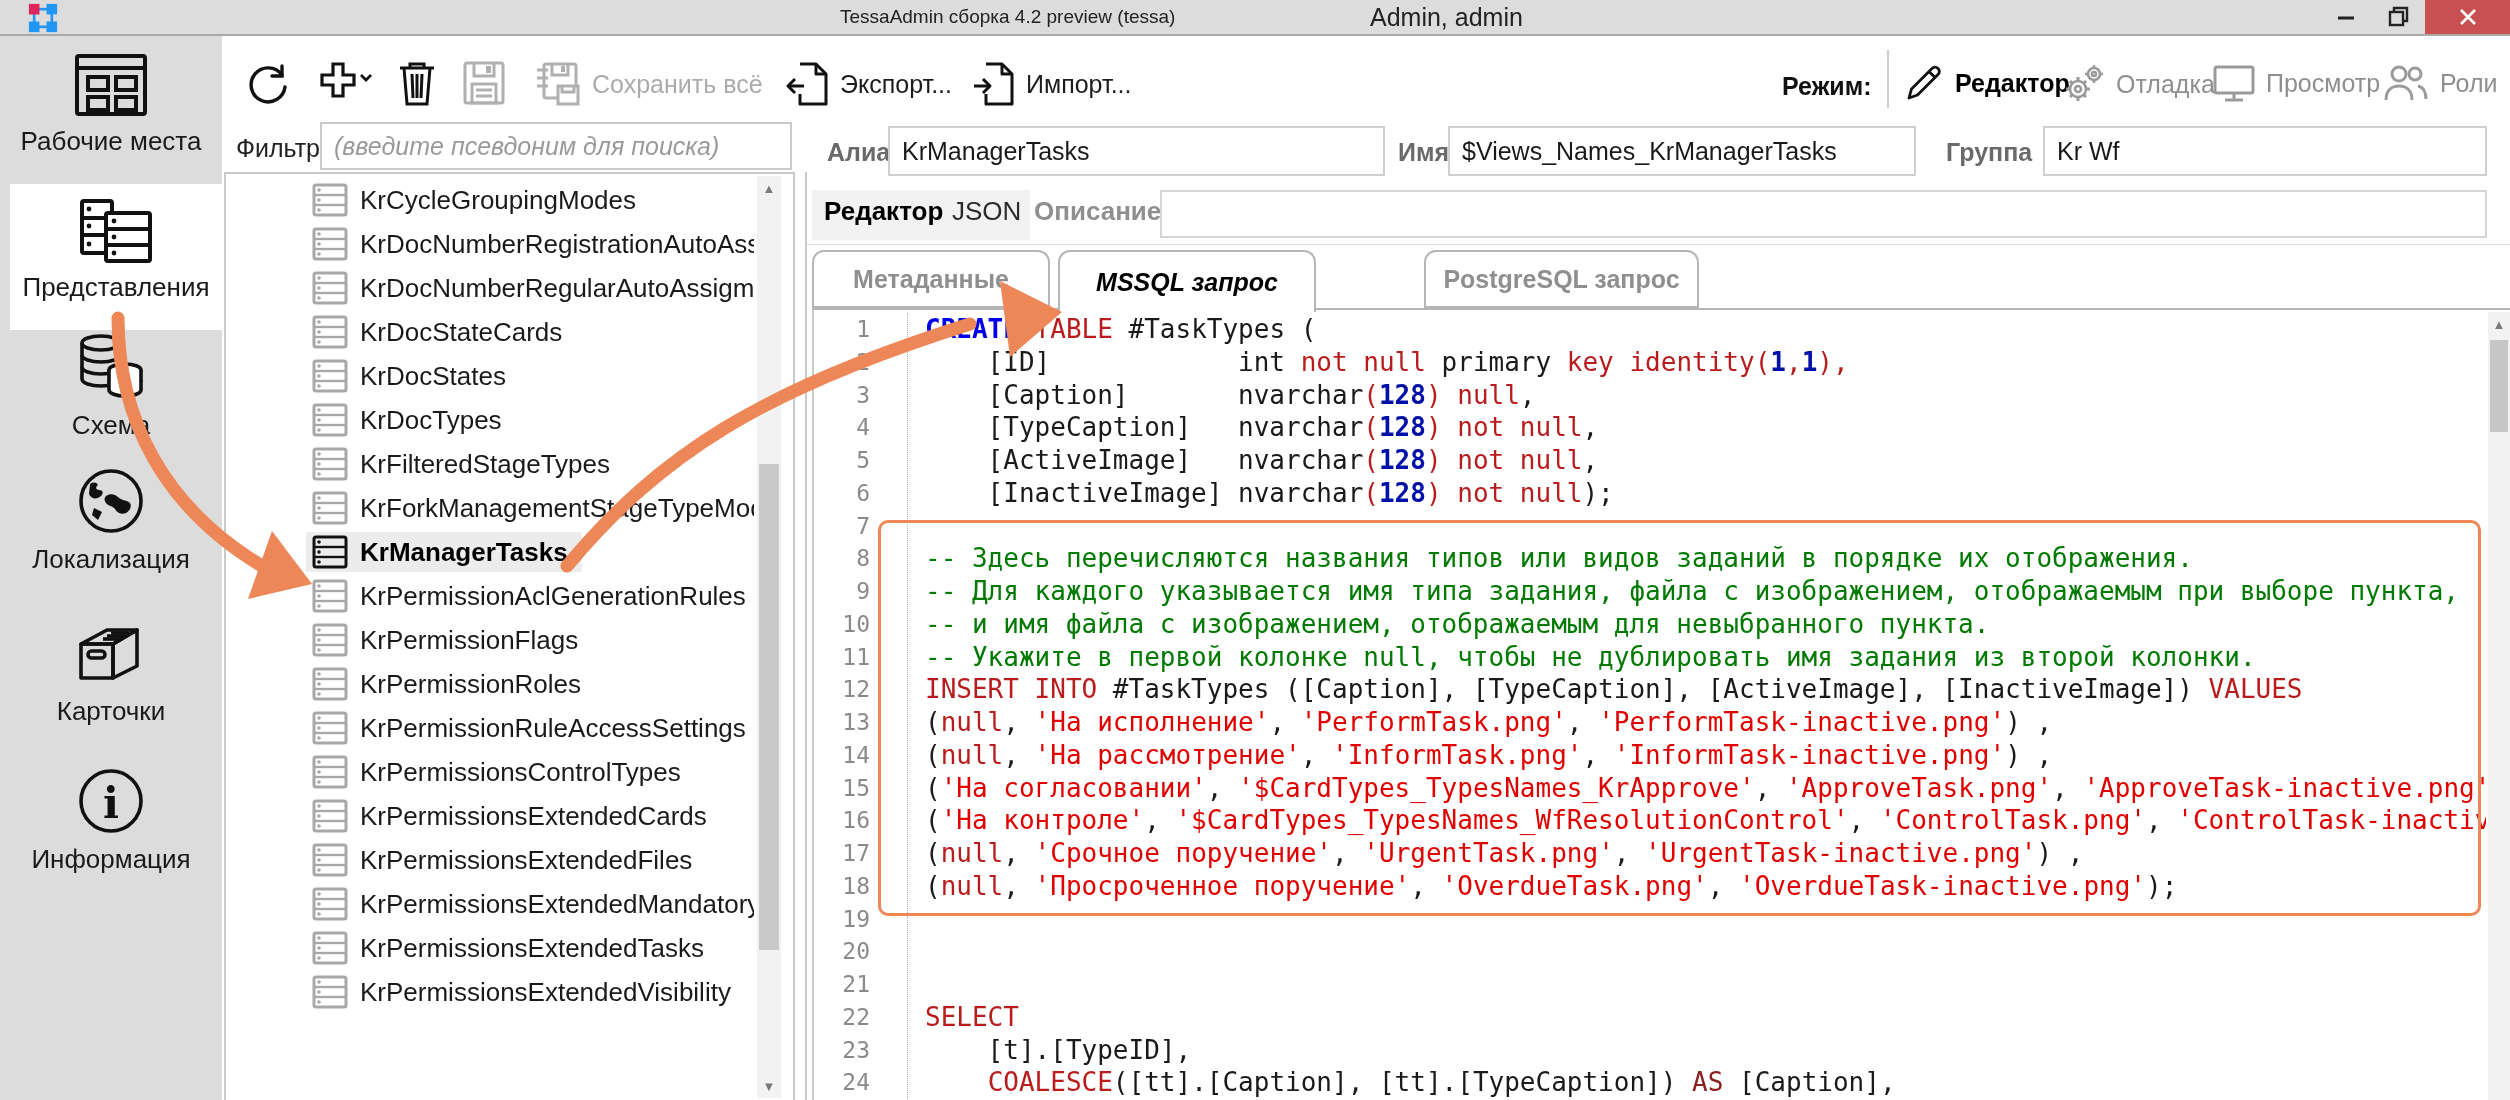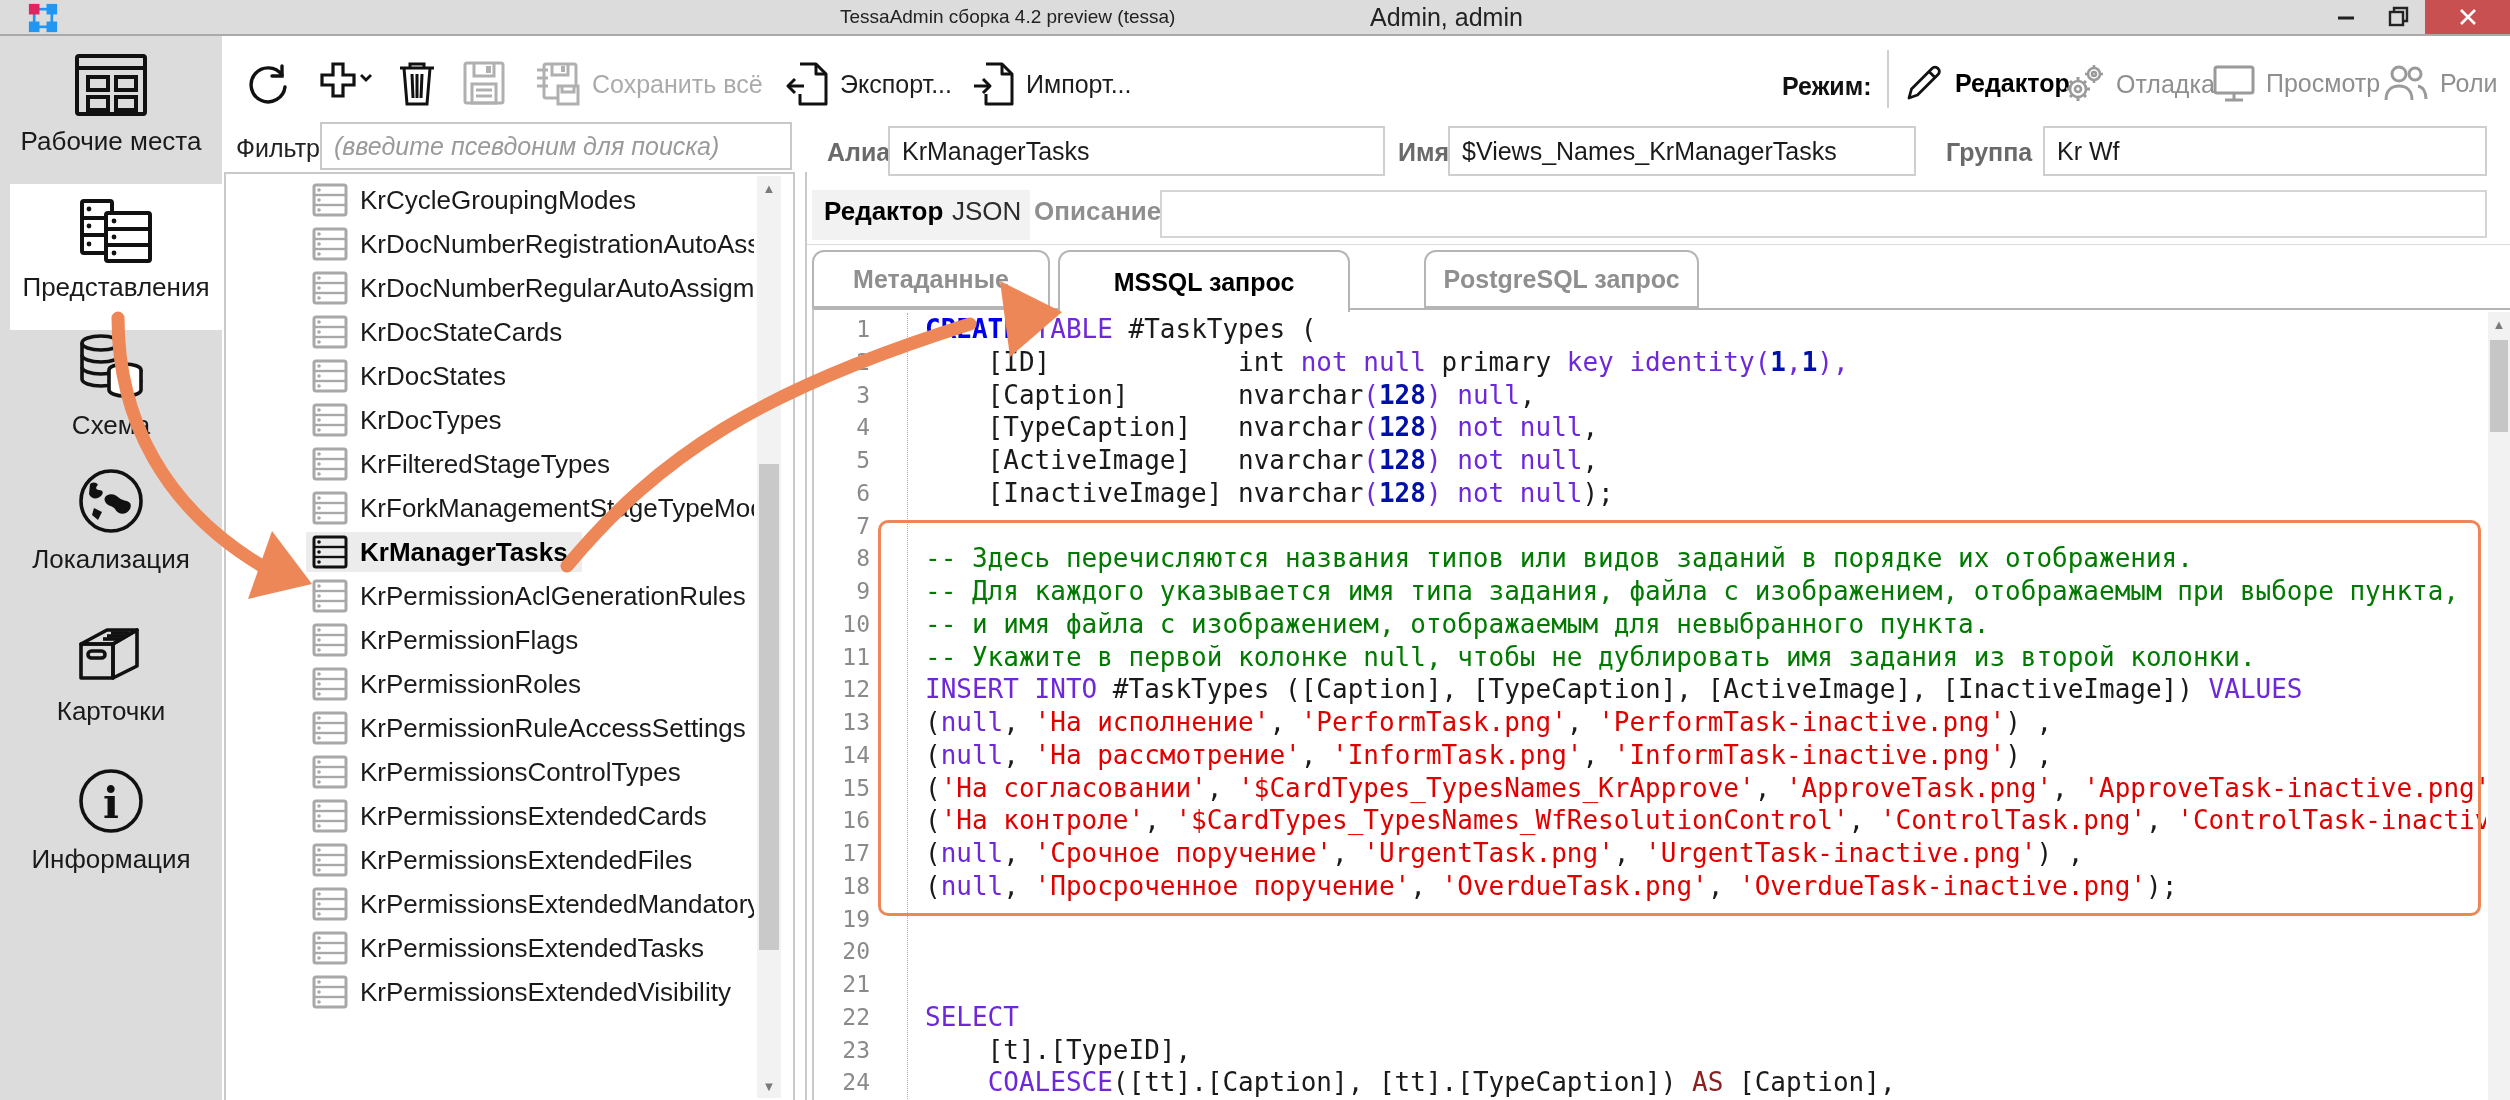--- a/index.html
+++ b/index.html
@@ -80,21 +80,21 @@
   .editor{position:absolute;left:812px;top:308px;width:1698px;height:792px;background:#fff;
           border-top:2px solid #b5b5b5;border-left:2px solid #c9c9c9;box-sizing:border-box;
           overflow:hidden;z-index:1;}
   .ed-flex{position:absolute;left:0;top:3px;right:24px;display:flex;}
   .gutter{width:56px;text-align:right;font-family:"DejaVu Sans Mono",monospace;font-size:23px;
           line-height:32.75px;color:#8a8a8a;flex:0 0 auto;}
   .gut-gap{width:37px;border-right:1px dotted #adadad;flex:0 0 auto;}
   .code{padding-left:17px;font-family:"DejaVu Sans Mono",monospace;font-size:26px;line-height:32.75px;
         white-space:pre;flex:1 1 auto;overflow:hidden;}
   .gutter div,.code div{height:32.75px;}
-  .sg-p{color:#1a1a1a}.sg-k{color:#6d28d9}.sg-kb{color:#0000E8;font-weight:bold}
+  .sg-p{color:#1a1a1a}.sg-k{color:#b91c1c}.sg-kb{color:#0000E8;font-weight:bold}
   .sg-n{color:#0010A8;font-weight:bold}.sg-s{color:#E00000}.sg-c{color:#007A00}
   .sg-m{color:#8B2020}
   .ed-scroll{position:absolute;right:0;top:2px;width:22px;height:788px;background:#f2f2f2;}
   .ed-thumb{position:absolute;left:2px;top:28px;width:18px;height:92px;background:#c6c6c6;}
 
   
   .hl-box{position:absolute;left:878px;top:520px;width:1597px;height:390px;border:3px solid #EE8757;
           border-radius:10px;z-index:5;pointer-events:none;}
   .overlay{position:absolute;left:0;top:0;width:2510px;height:1100px;z-index:6;pointer-events:none;}
 
@@ -643,21 +643,21 @@
 <div class="viewtabs-bg"></div>
 <span class="vt vt-editor">Редактор</span>
 <span class="vt vt-json">JSON</span>
 <span class="vt vt-desc">Описание</span>
 <input class="desc-input" type="text" value="" style="">
 <div class="hline"></div>
 
 <div class="sqltab" style="left:812px;width:238px;">
   <span>Метаданные</span>
 </div>
-<div class="sqltab active" style="left:1058px;width:292px;">
+<div class="sqltab active" style="left:1058px;width:258px;font-style:italic;">
   <span>MSSQL запрос</span>
 </div>
 <div class="sqltab" style="left:1424px;width:275px;">
   <span>PostgreSQL запрос</span>
 </div>
 
 <div class="editor">
   <div class="ed-flex">
     <div class="gutter" id="gutter">
         <div>1</div>

